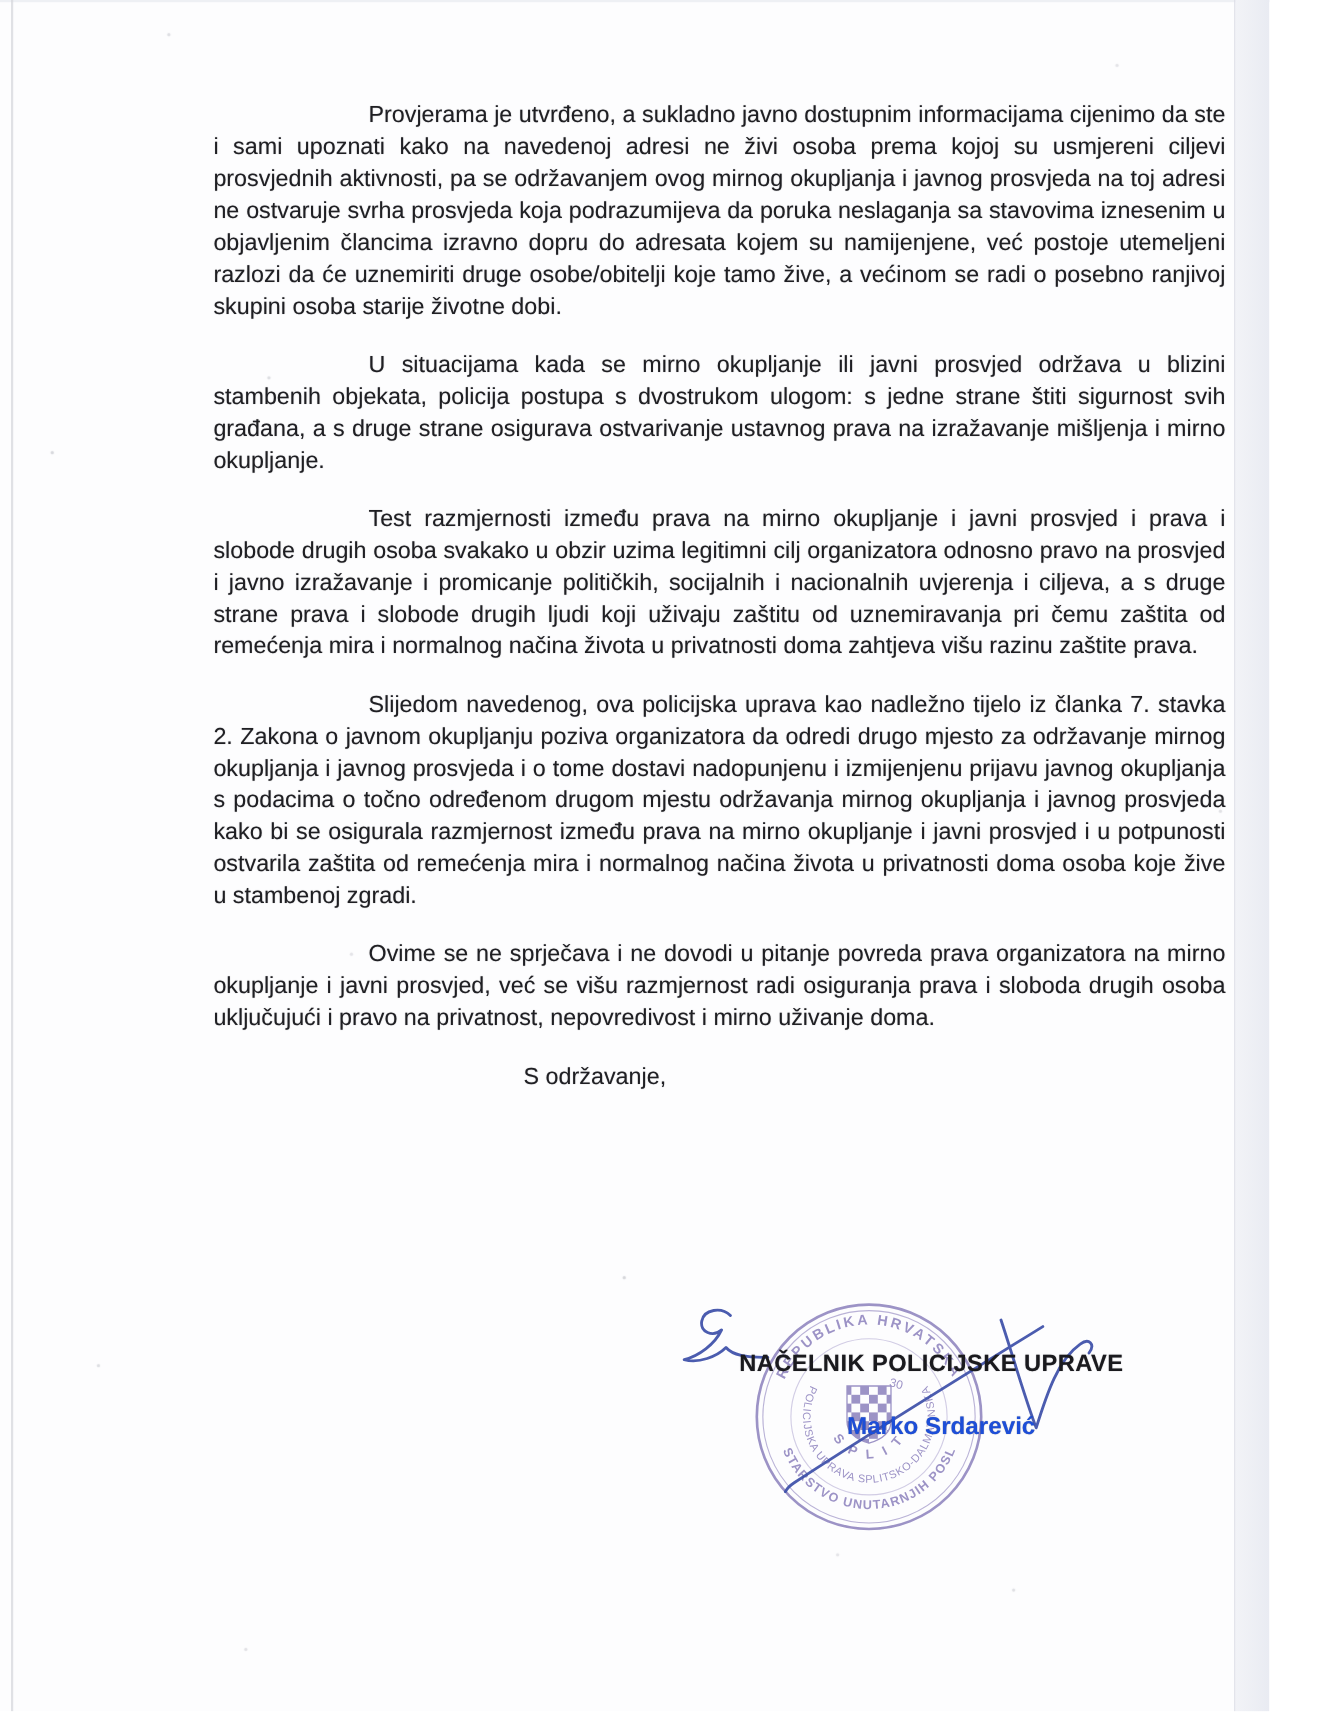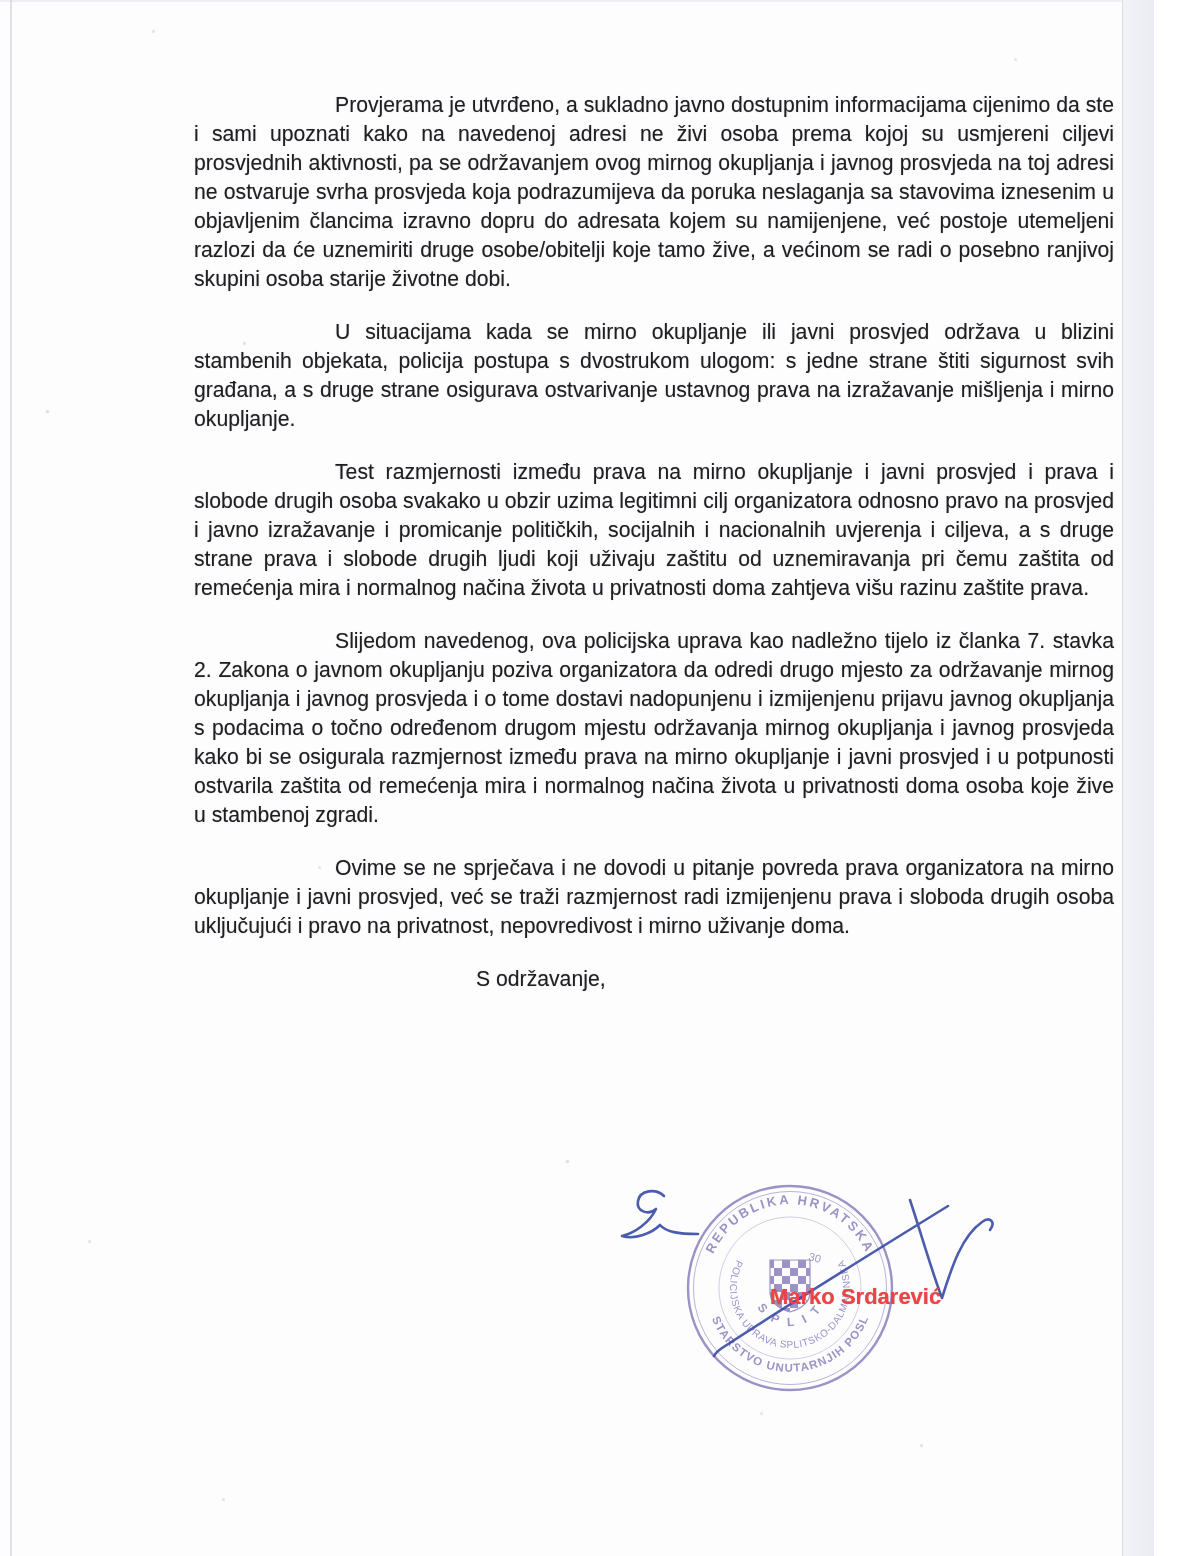--- a/index.html
+++ b/index.html
@@ -32,21 +32,21 @@
   .para { margin:0 0 24px 0; text-indent:141px; }
   .closing { margin:5px 0 0 141px; }
   
   .sig-title {
     position:absolute; left:672px; top:1227px;
     font-size:21.5px; font-weight:bold; letter-spacing:.4px;
     color:#1a1a1e; text-shadow:0 0 1px rgba(20,20,28,.45); white-space:nowrap;
   }
   .sig-name {
     position:absolute; left:770px; top:1284px;
-    font-size:22px; font-weight:bold; color:#ef4444;
+    font-size:22px; font-weight:bold; color:#1d4ed8;
     text-shadow:0 0 1px rgba(20,20,28,.45); white-space:nowrap;
   }
   .stamp-svg { position:absolute; left:682px; top:1180px; width:216px; height:216px; }
   .stamp-g   { opacity:.8; }
   .stamp-stroke { fill:none; stroke:#8478b8; }
   .stamp-text { font-family:"Liberation Sans", sans-serif; fill:#8478b8; }
   .ink-svg { position:absolute; left:580px; top:1170px; width:440px; height:230px; }
   .ink-path { fill:none; stroke:#3c4ea8; stroke-width:2.6; stroke-linecap:round; stroke-linejoin:round; opacity:.92; }
 </style>
 </head>
@@ -57,21 +57,21 @@
   <div class="edge-top"></div>
   <div class="edge-left"></div>
   <div class="edge-right"></div>
   <div class="specks"></div>
 
   <div class="content">
     <p class="para">Provjerama je utvrđeno, a sukladno javno dostupnim informacijama cijenimo da ste i sami upoznati kako na navedenoj adresi ne živi osoba prema kojoj su usmjereni ciljevi prosvjednih aktivnosti, pa se održavanjem ovog mirnog okupljanja i javnog prosvjeda na toj adresi ne ostvaruje svrha prosvjeda koja podrazumijeva da poruka neslaganja sa stavovima iznesenim u objavljenim člancima izravno dopru do adresata kojem su namijenjene, već postoje utemeljeni razlozi da će uznemiriti druge osobe/obitelji koje tamo žive, a većinom se radi o posebno ranjivoj skupini osoba starije životne dobi.</p>
     <p class="para">U situacijama kada se mirno okupljanje ili javni prosvjed održava u blizini stambenih objekata, policija postupa s dvostrukom ulogom: s jedne strane štiti sigurnost svih građana, a s druge strane osigurava ostvarivanje ustavnog prava na izražavanje mišljenja i mirno okupljanje.</p>
     <p class="para">Test razmjernosti između prava na mirno okupljanje i javni prosvjed i prava i slobode drugih osoba svakako u obzir uzima legitimni cilj organizatora odnosno pravo na prosvjed i javno izražavanje i promicanje političkih, socijalnih i nacionalnih uvjerenja i ciljeva, a s druge strane prava i slobode drugih ljudi koji uživaju zaštitu od uznemiravanja pri čemu zaštita od remećenja mira i normalnog načina života u privatnosti doma zahtjeva višu razinu zaštite prava.</p>
     <p class="para">Slijedom navedenog, ova policijska uprava kao nadležno tijelo iz članka 7. stavka 2. Zakona o javnom okupljanju poziva organizatora da odredi drugo mjesto za održavanje mirnog okupljanja i javnog prosvjeda i o tome dostavi nadopunjenu i izmijenjenu prijavu javnog okupljanja s podacima o točno određenom drugom mjestu održavanja mirnog okupljanja i javnog prosvjeda kako bi se osigurala razmjernost između prava na mirno okupljanje i javni prosvjed i u potpunosti ostvarila zaštita od remećenja mira i normalnog načina života u privatnosti doma osoba koje žive u stambenoj zgradi.</p>
-    <p class="para">Ovime se ne sprječava i ne dovodi u pitanje povreda prava organizatora na mirno okupljanje i javni prosvjed, već se traži razmjernost radi izmijenjenu prava i sloboda drugih osoba uključujući i pravo na privatnost, nepovredivost i mirno uživanje doma.</p>
+    <p class="para">Ovime se ne sprječava i ne dovodi u pitanje povreda prava organizatora na mirno okupljanje i javni prosvjed, već se višu razmjernost radi osiguranja prava i sloboda drugih osoba uključujući i pravo na privatnost, nepovredivost i mirno uživanje doma.</p>
     <p class="para closing">S održavanje,</p>
   </div>
 
   <svg class="stamp-svg" viewBox="0 0 216 216">
     <defs>
       <filter id="stampblur" x="-5%" y="-5%" width="110%" height="110%">
         <feGaussianBlur stdDeviation="0.45"></feGaussianBlur>
       </filter>
       <pattern id="chk" x="0" y="0" width="16" height="16" patternUnits="userSpaceOnUse">
         <rect width="8" height="8" fill="#8478b8"></rect>
@@ -103,15 +103,16 @@
         <path d="M -20 -24 L 20 -24 L 20 8 Q 20 22 0 28 Q -20 22 -20 8 Z" fill="url(#chk)" stroke="#8478b8" stroke-width="1.2"></path>
       </g>
     </g>
   </svg>
 
   <svg class="ink-svg" viewBox="0 0 440 230">
     <path class="ink-path" d="M 84 26 C 76 18 60 20 58 31 C 56 41 68 46 76 39 C 70 52 55 63 42 66 C 55 70 72 63 80 55 C 86 62 98 64 118 64"></path>
     <path class="ink-path" d="M 134 186 C 136 182 139 180 142 178 C 200 140 300 78 368 36 M 330 30 C 340 60 352 102 362 128 C 372 96 382 66 402 52 C 410 46 416 52 410 60"></path>
   </svg>
 
+  <div class="sig-title">NAČELNIK POLICIJSKE UPRAVE</div>
   <div class="sig-name">Marko Srdarević</div>
 
 </div>
 
 </body></html>

